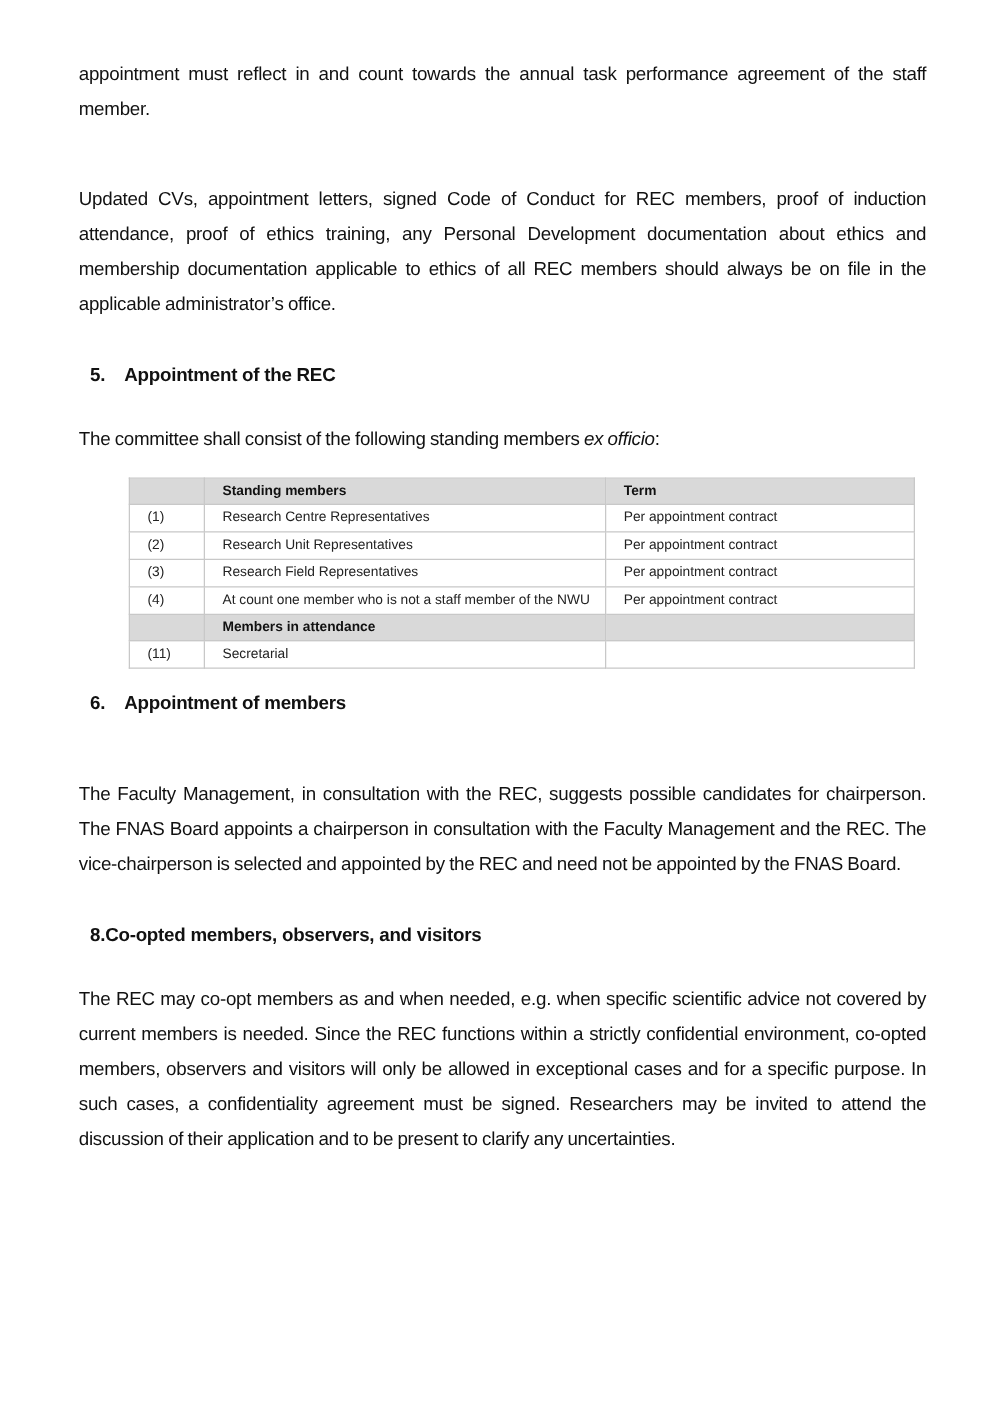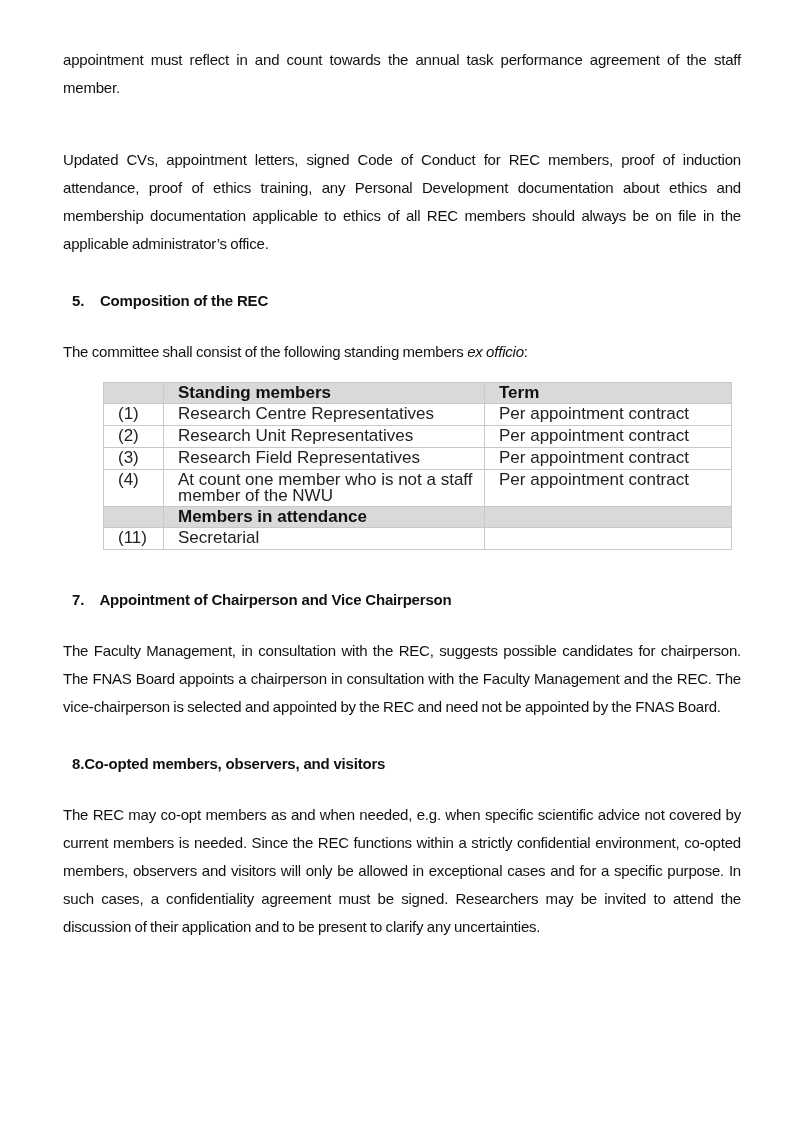--- a/index.html
+++ b/index.html
@@ -51,21 +51,21 @@
     em { font-style: italic; }
 
     .table-wrap {
       margin-top: 16px;
       margin-left: 55px;
       width: 628px;
     }
     table.members {
       width: 628px;
       border-collapse: collapse;
-      font-size: 17px;
+      font-size: 11px;
       color: #222;
       table-layout: fixed;
     }
     table.members td, table.members th {
       border: 1px solid #c8c8c8;
       padding: 2px 8px 2px 14px;
       vertical-align: top;
       line-height: 16px;
       text-align: left;
     }
@@ -89,21 +89,21 @@
 
 <div class="page">
 
   <p class="body first">appointment must reflect in and count towards the annual task performance agreement of the staff member.</p>
   <div class="gap"></div>
   <p class="body">Updated CVs, appointment letters, signed Code of Conduct for REC members, proof of induction attendance, proof of ethics training, any Personal Development documentation about ethics and membership documentation applicable to ethics of all REC members should always be on file in the applicable administrator’s office.</p>
   <div class="gap"></div>
 
   <h2 class="section">
     <span class="num">5.</span>
-    <span>Composition of the REC</span>
+    <span>Appointment of the REC</span>
   </h2>
   <div class="gap" style="height:8px"></div>
   <p class="body"><span>The committee shall consist of the following standing members </span><em>ex officio</em><span>:</span></p>
 
   <div class="table-wrap">
     <table class="members">
       <colgroup>
         <col class="c1">
           <col class="c2">
           <col class="c3">
@@ -143,27 +143,27 @@
         <td class="idx">(11)</td>
         <td>Secretarial</td>
         <td></td>
       </tr>
     </tbody>
       </table>
   </div>
 
   <div class="gap"></div>
 
+  <h2 class="section">
+    <span class="num">6.</span>
+    <span>Appointment of members</span>
+  </h2>
   <div class="gap" style="height:8px"></div>
   <div class="gap"></div>
 
-  <h2 class="section">
-    <span class="num">7.</span>
-    <span>Appointment of Chairperson and Vice Chairperson</span>
-  </h2>
   <div class="gap" style="height:8px"></div>
   <p class="body">The Faculty Management, in consultation with the REC, suggests possible candidates for chairperson. The FNAS Board appoints a chairperson in consultation with the Faculty Management and the REC. The vice-chairperson is selected and appointed by the REC and need not be appointed by the FNAS Board.</p>
   <div class="gap"></div>
 
   <h2 class="section tight">
     <span class="num">8.</span><span>Co-opted members, observers, and visitors</span>
   </h2>
   <div class="gap" style="height:8px"></div>
   <p class="body">The REC may co-opt members as and when needed, e.g. when specific scientific advice not covered by current members is needed. Since the REC functions within a strictly confidential environment, co-opted members, observers and visitors will only be allowed in exceptional cases and for a specific purpose. In such cases, a confidentiality agreement must be signed. Researchers may be invited to attend the discussion of their application and to be present to clarify any uncertainties.</p>
 

